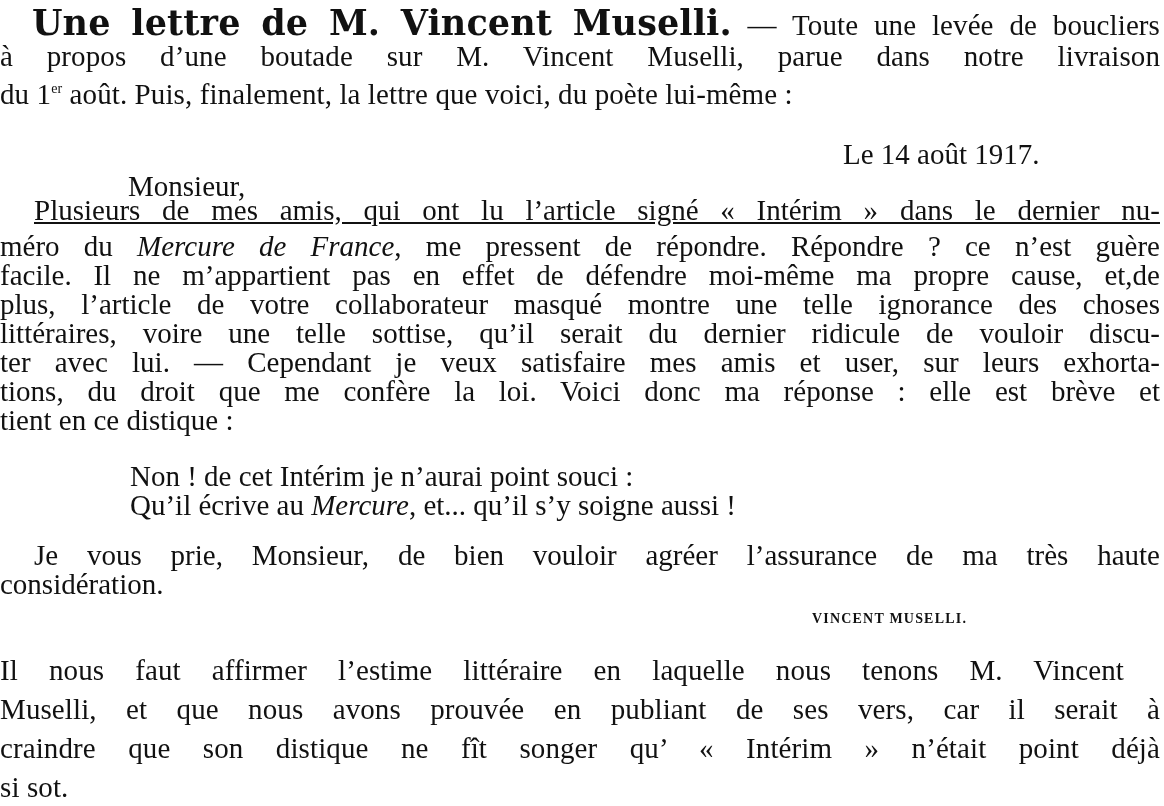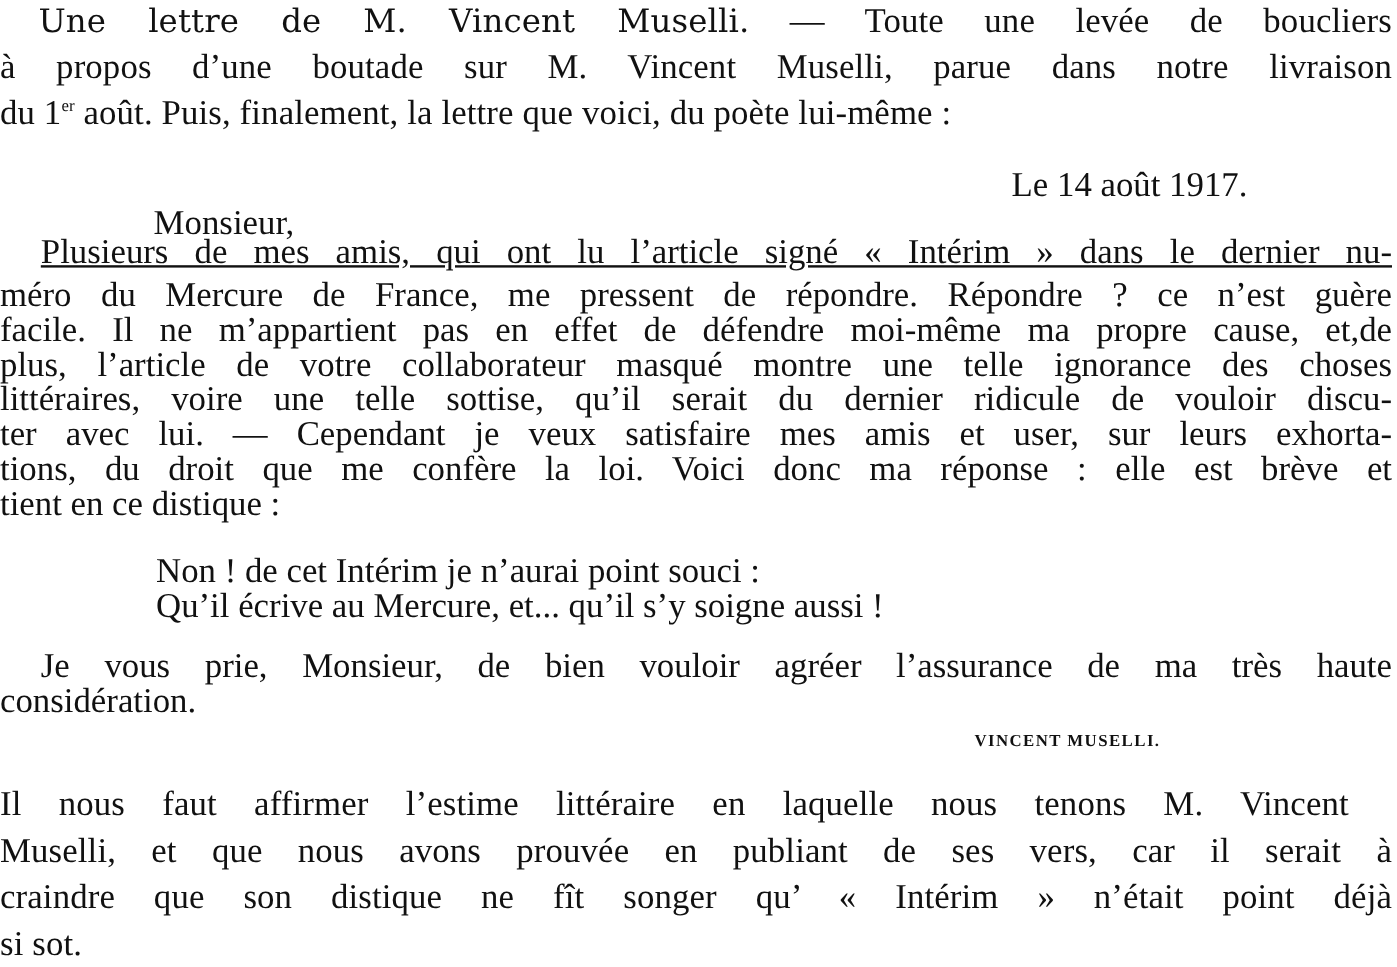--- a/index.html
+++ b/index.html
@@ -2,22 +2,22 @@
 <html><head>
 <meta charset="utf-8">
 <style>
   html, body { margin: 0; padding: 0; background: #ffffff; }
   body { width: 1164px; height: 806px; overflow: hidden; position: relative;
          font-family: "Liberation Serif", "DejaVu Serif", serif; color: #111111; }
   .line { position: absolute; left: 0; white-space: nowrap; }
   .big { font-size: 29px; letter-spacing: 0.1px; }
   .small { font-size: 29px; }
   .justify { width: 1160px; text-align-last: justify; text-align: justify; }
-  .bold { font-weight: normal; font-family: "DejaVu Serif", "Liberation Serif", serif; font-size: 27px; }
-  .ital { }
+  .bold { font-weight: bold; font-family: "DejaVu Serif", "Liberation Serif", serif; font-size: 35px; }
+  .ital { font-style: italic; }
   .sig { font-size: 14px; font-weight: bold; letter-spacing: 1.2px; }
   sup { font-size: 14px; vertical-align: super; line-height: 0; }
 </style>
 </head>
 <body>
 
 <div class="line big justify" style="top:2px; left:0; padding-left:32px; width:1128px;">
   <span class="bold">Une lettre de M. Vincent Muselli.</span>
   <span>— Toute une levée de boucliers</span>
 </div>

